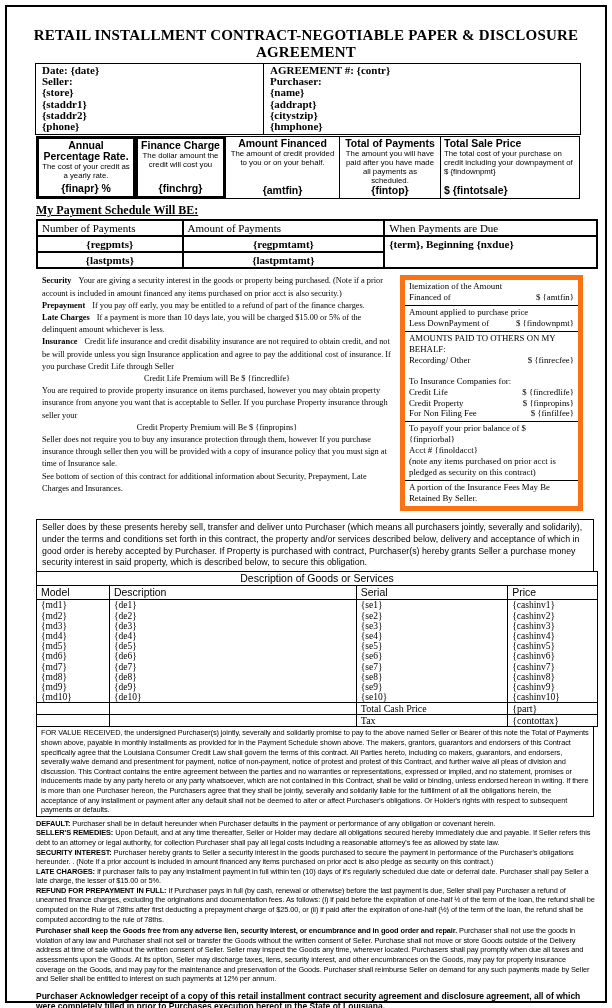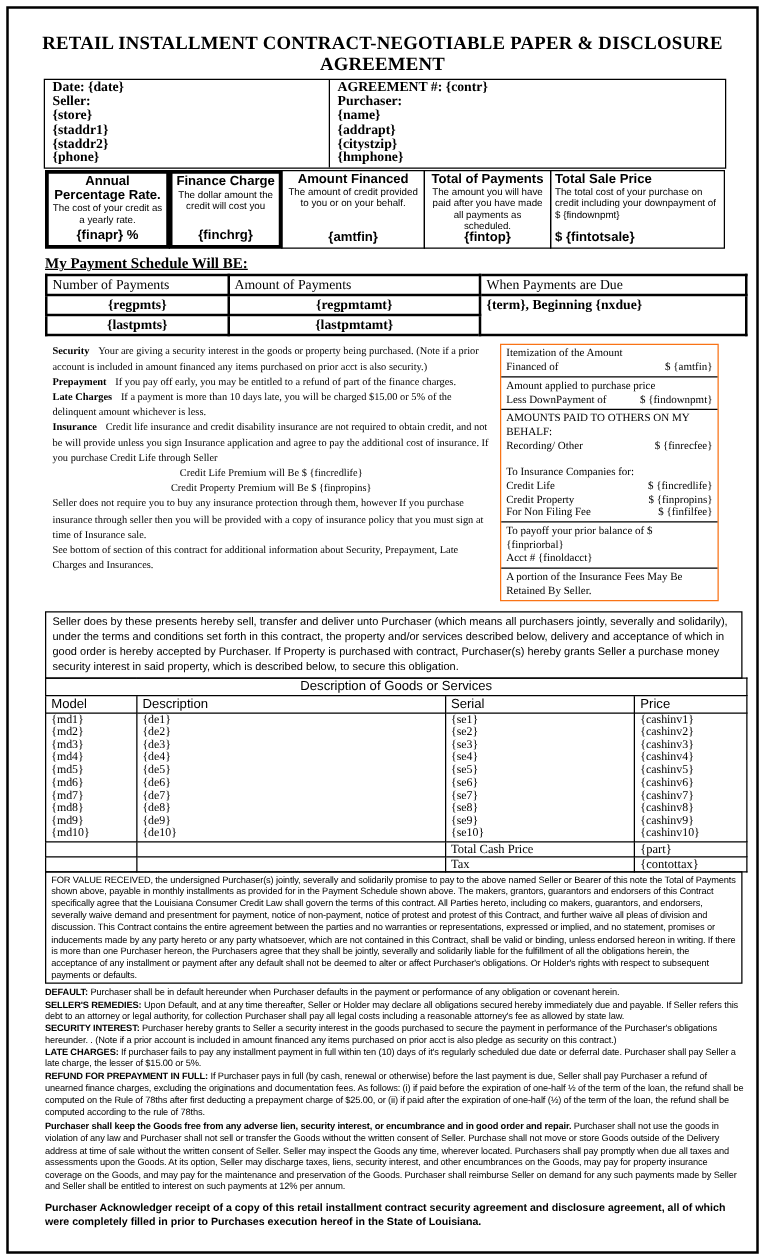--- a/index.html
+++ b/index.html
@@ -37,21 +37,21 @@
   .sched-table td { font-weight:bold; font-size:11px; text-align:center; }
   .sched-table td.due { text-align:left; vertical-align:top; }
 
   
   .security-row { margin:6px 0 0 42px; display:flex; }
   .sec-text { width:358px; padding-right:8px; font-family:Liberation Serif, serif;
               font-size:8.3px; line-height:12.2px; box-sizing:border-box; }
   .sec-text p { margin:0; }
   .sec-text b { margin-right:7px; }
   .sec-text .ctr { text-align:center; }
-  .itemize { width:173px; border:1px solid #f97316; font-size:8.8px; line-height:10.9px; align-self:flex-start; }
+  .itemize { width:173px; border:5px solid #f97316; font-size:8.8px; line-height:10.9px; align-self:flex-start; }
   .itm-sec { border-bottom:1px solid #000; padding:1px 4px 2px; }
   .itm-sec:last-child { border-bottom:none; }
   .itm-line { display:flex; justify-content:space-between;gap:20px; }
   .itm-gap { margin-top:10px; }
 
   .transfer-box { margin:8px 0 0 36px; width:558px; border:1px solid #000; padding:2px 5px;
                   box-sizing:border-box; font-family:"Liberation Sans", sans-serif;
                   font-size:8.8px; line-height:11.9px; }
 
   
@@ -156,20 +156,21 @@
   </tbody>
     </table>
 
   <div class="security-row">
     <div class="sec-text">
       <p><b>Security</b><span>Your are giving a security interest in the goods or property being purchased.  (Note if a prior account is included in amount financed any items purchased on prior acct is also security.)</span></p>
       <p><b>Prepayment</b><span>If you pay off early, you may be entitled to a refund of part of the finance charges.</span></p>
       <p><b>Late Charges</b><span>If a payment is more than 10 days late, you will be charged $15.00 or 5% of the delinquent amount whichever is less.</span></p>
       <p><b>Insurance</b><span>Credit life insurance and credit disability insurance are not required to obtain credit, and not be will provide unless you sign Insurance application  and agree to pay the additional cost of insurance.    If you purchase Credit Life through Seller</span></p>
       <p class="ctr">Credit Life Premium will Be  $ {fincredlife}</p>
+      <p>You are required to provide property insurance on items purchased, however you may obtain property insurance from anyone you want that is acceptable to Seller.  If you purchase Property insurance through seller your</p>
       <p class="ctr">Credit Property Premium will Be  $ {finpropins}</p>
       <p>Seller does not require you to buy any insurance protection through them, however If you purchase insurance through seller then you will be provided with a copy of insurance policy that you must sign at time of Insurance sale.</p>
       <p>See bottom of section of this contract for additional information about Security, Prepayment, Late Charges and Insurances.</p>
     </div>
 
     <div class="itemize">
       <div class="itm-sec">
         <div>Itemization of the Amount</div>
         <div class="itm-line">
           <span>Financed of</span>
@@ -199,20 +200,21 @@
           <span>$ {finpropins}</span>
         </div>
         <div class="itm-line">
           <span>For Non Filing  Fee</span>
           <span>$ {finfilfee}</span>
         </div>
       </div>
       <div class="itm-sec">
         <div>To payoff your prior balance of $ {finpriorbal}</div>
         <div>Acct # {finoldacct}</div>
+        <div>(note any items purchased on prior acct is pledged as security on this contract)</div>
       </div>
       <div class="itm-sec">A portion of the Insurance Fees May Be Retained By Seller.</div>
     </div>
   </div>
 
   <div class="transfer-box">Seller does by these presents hereby sell, transfer and deliver unto Purchaser (which means all purchasers jointly, severally and solidarily), under the terms and conditions set forth in this contract, the property and/or services described below, delivery and acceptance of which in good order is hereby accepted by Purchaser. If Property is purchased with contract, Purchaser(s) hereby grants Seller a purchase money security interest in said property, which is described below, to secure this obligation.</div>
 
   <table class="goods-table">
     <colgroup>
         <col style="width:13%">

